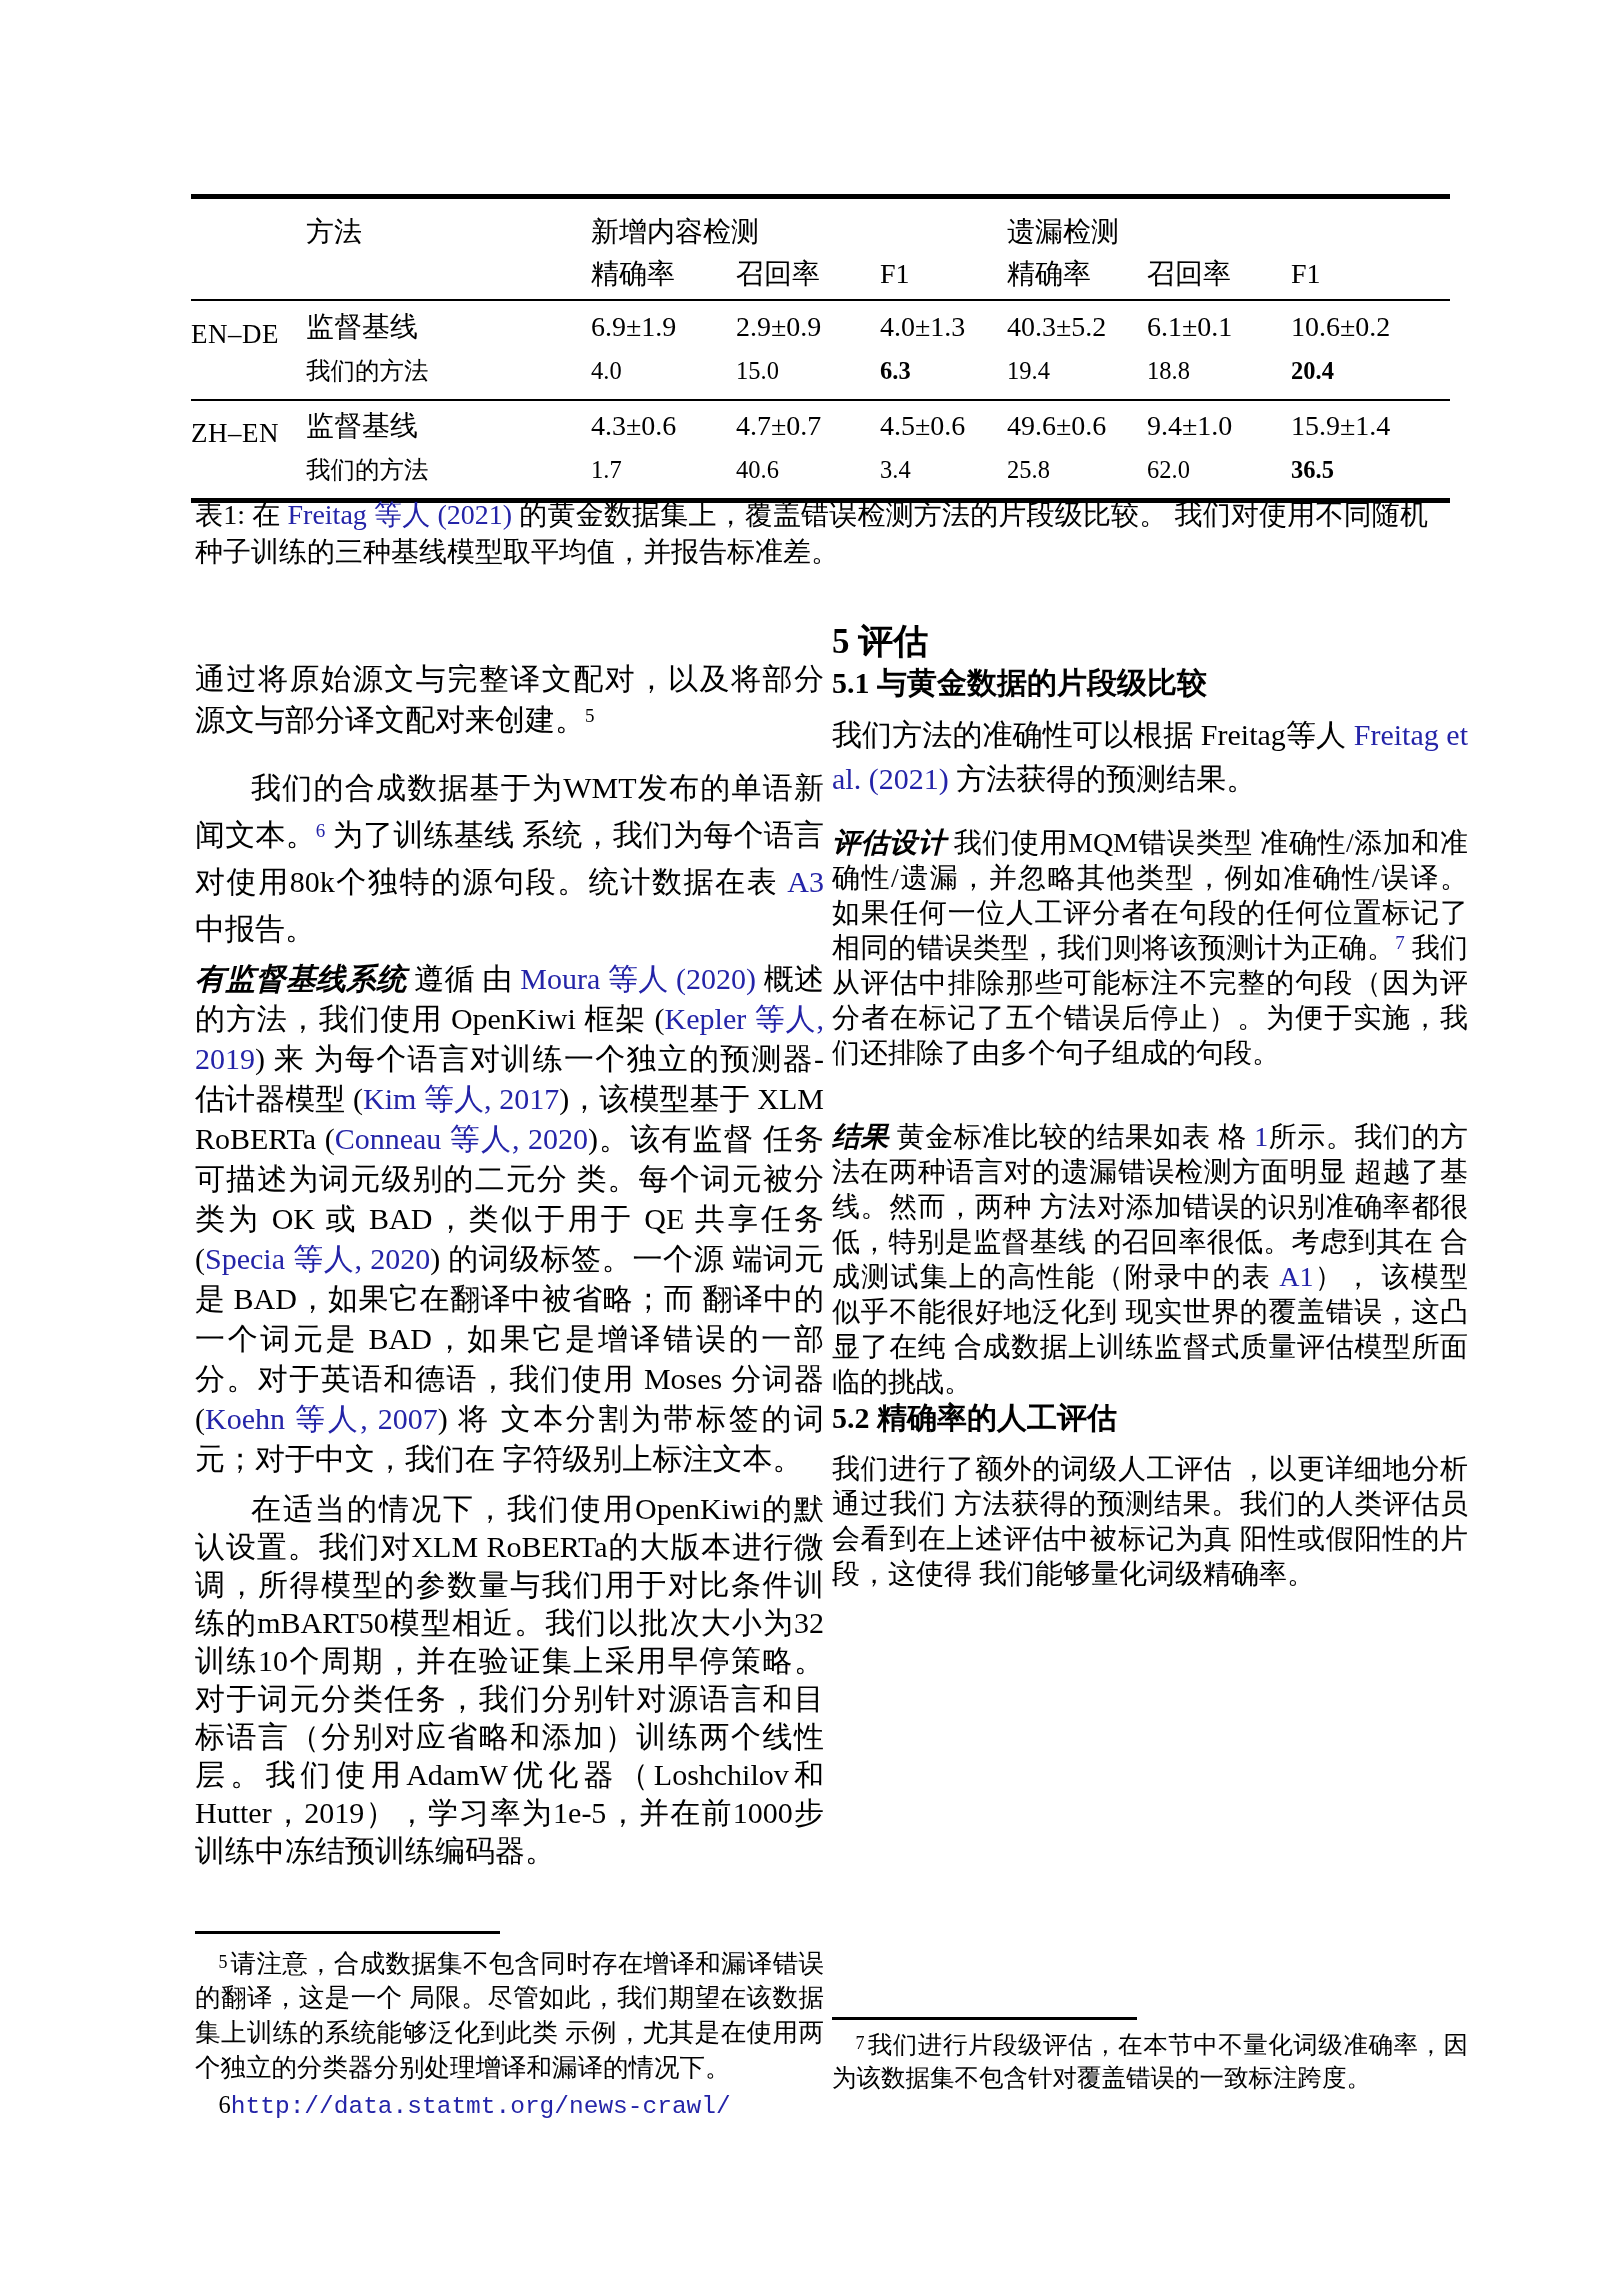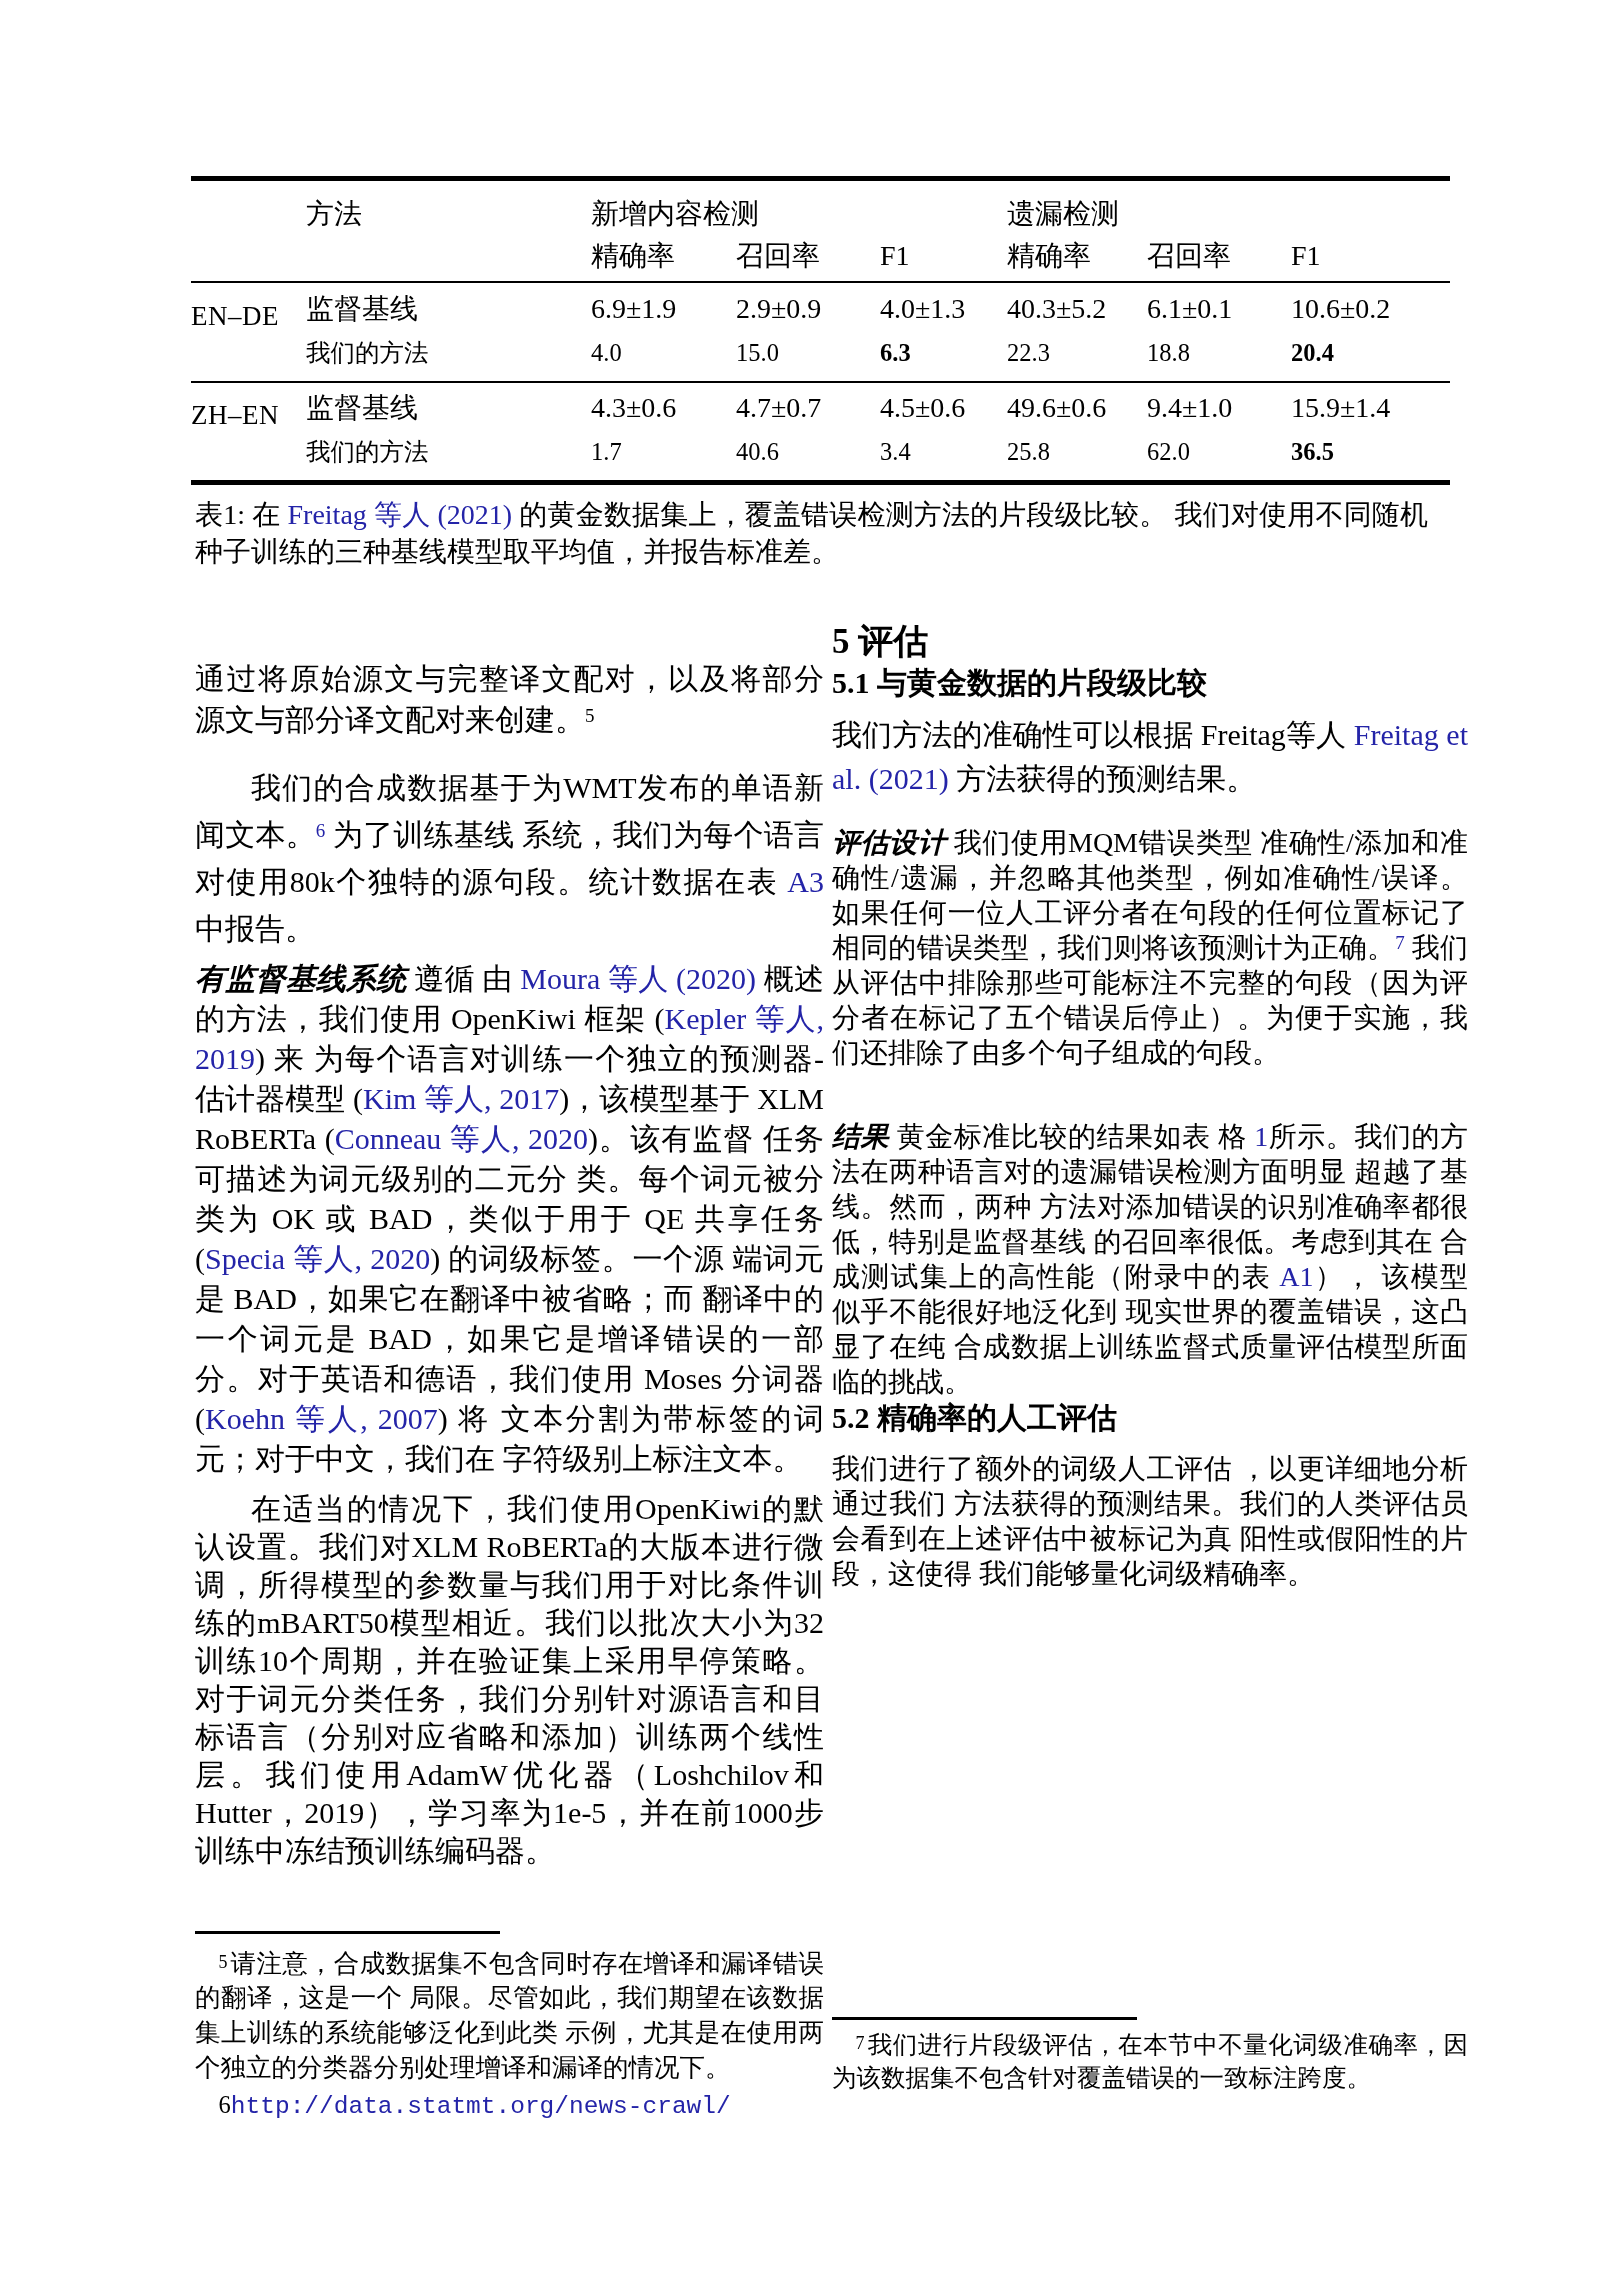--- a/index.html
+++ b/index.html
@@ -1,21 +1,21 @@
 <!DOCTYPE html>
 <html style="--link: #2424a8;font-size:14.5px"><head>
 <meta charset="utf-8">
 <style>
   html,body{margin:0;padding:0;background:#ffffff;}
   .page{
     position:relative;width:1623px;height:2296px;background:#fff;overflow:hidden;
     font-family:"Liberation Serif","DejaVu Serif",serif;color:#000;
   }
   
-  .tbl{position:absolute;left:191px;top:176px;width:1259px;}
+  .tbl{position:absolute;left:191px;top:194px;width:1259px;}
   .rule{background:#000;width:100%;}
   .rule.thick{height:4.5px;}
   .rule.thin{height:2.7px;}
   .t-grid{
     display:grid;
     grid-template-columns:115px 285px 145px 144px 127px 140px 144px 158px;
     align-items:center;
   }
   .t-grid .cell{font-size:28px;white-space:nowrap;line-height:1.1;}
   .head{padding:7.3px 0 9px 0;}
@@ -86,21 +86,21 @@
       <div class="cell val">6.9±1.9</div>
       <div class="cell val">2.9±0.9</div>
       <div class="cell val">4.0±1.3</div>
       <div class="cell val">40.3±5.2</div>
       <div class="cell val">6.1±0.1</div>
       <div class="cell val">10.6±0.2</div>
       <div class="cell ours-m">我们的方法</div>
       <div class="cell val ours-v">4.0</div>
       <div class="cell val ours-v">15.0</div>
       <div class="cell val ours-v b">6.3</div>
-      <div class="cell val ours-v">22.3</div>
+      <div class="cell val ours-v">19.4</div>
       <div class="cell val ours-v">18.8</div>
       <div class="cell val ours-v b">20.4</div>
     </div>
 
     <div class="rule thin"></div>
 
     <div class="t-grid block">
       <div class="cell lang">ZH–EN</div>
       <div class="cell">监督基线</div>
       <div class="cell val">4.3±0.6</div>

